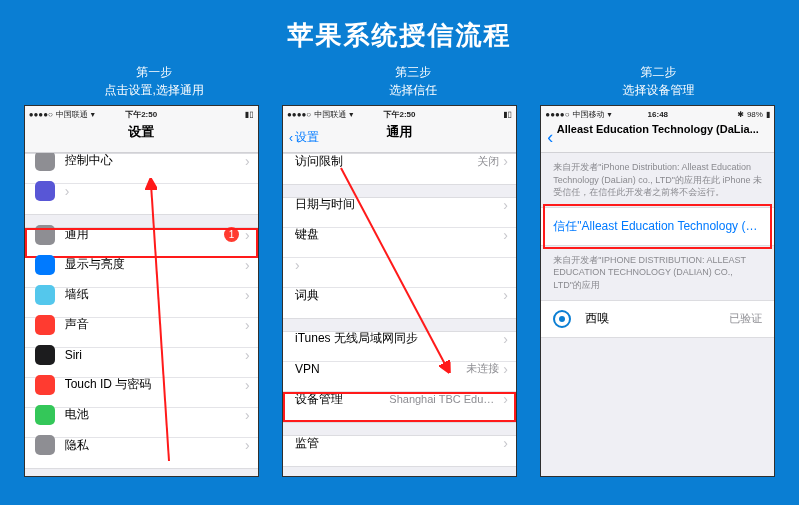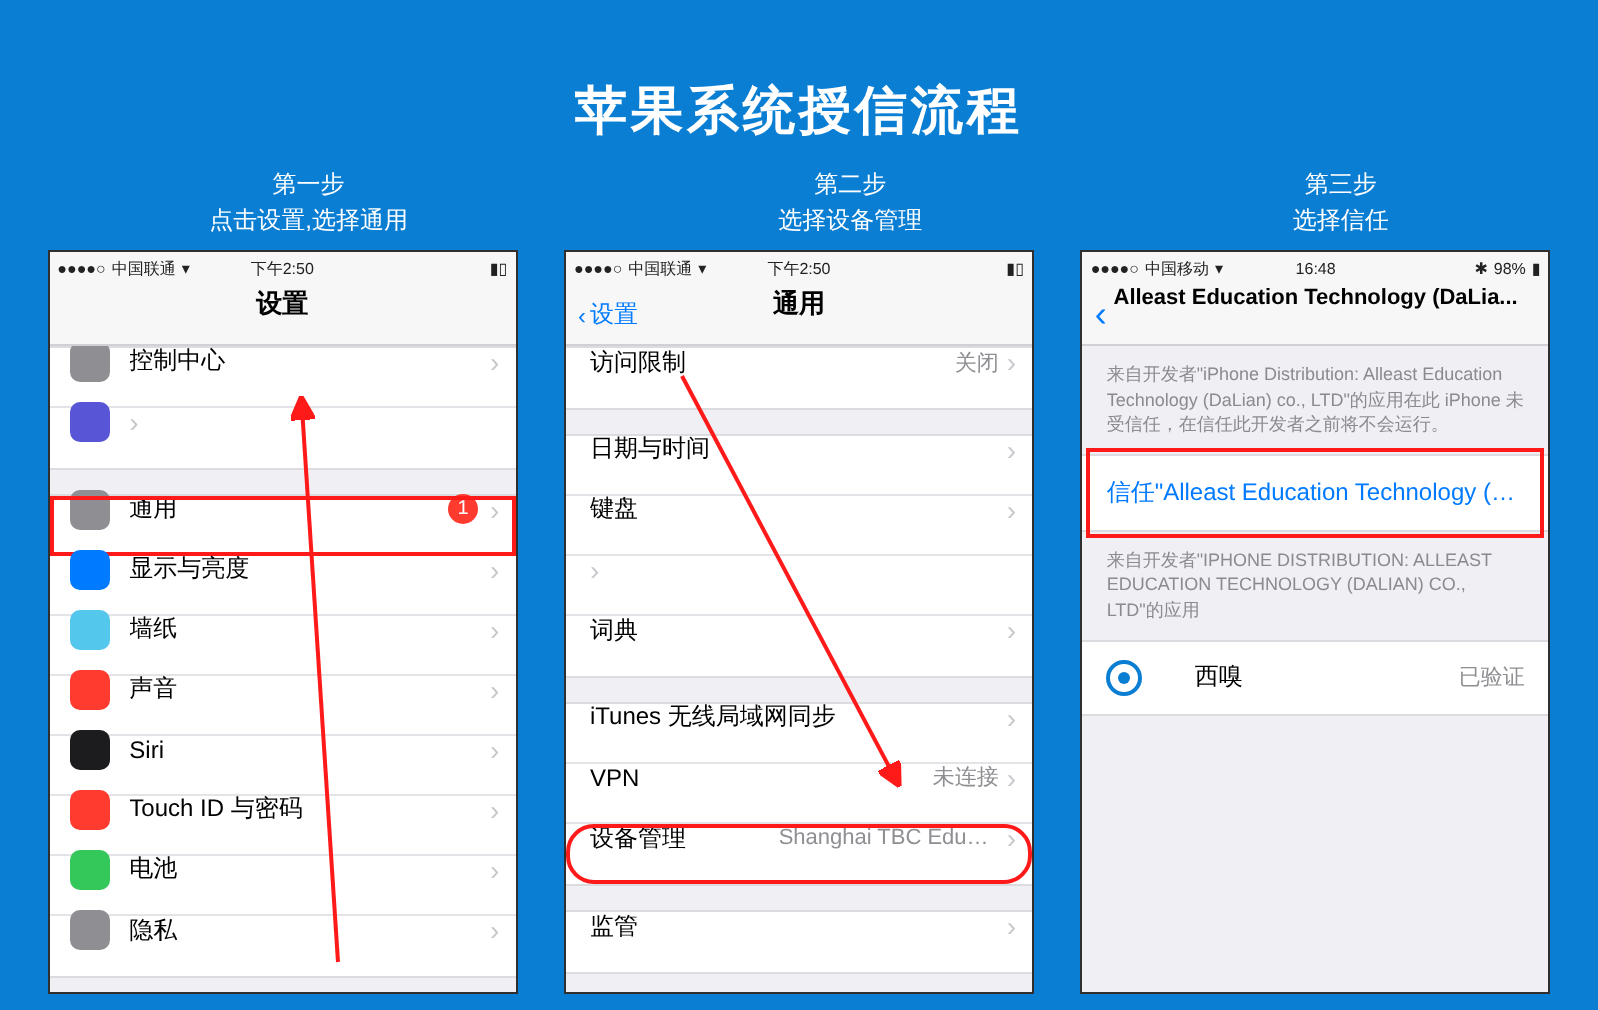--- a/index.html
+++ b/index.html
@@ -9,21 +9,20 @@
     font-family: -apple-system, "Helvetica Neue", Arial, sans-serif;
     color: #fff;
     overflow: hidden;
   }
   .title {
     text-align: center;
     font-size: 26px;
     font-weight: 600;
     padding-top: 18px;
     letter-spacing: 2px;
-    margin-top: 20px;
   }
   .steps {
     display: flex;
     justify-content: space-around;
     padding: 10px 12px 0;
   }
   .step-hdr {
     text-align: center;
     font-size: 12px;
     line-height: 1.5;
@@ -48,21 +47,21 @@
     height: 17px;
     background: #f7f7f8;
     display: flex;
     align-items: center;
     font-size: 8px;
     color: #222;
     padding: 0 4px;
     justify-content: space-between;
   }
   .status .left, .status .right { display: flex; align-items: center; gap: 3px; }
-  .status .center { position: absolute; left: 0; right: 0; text-align: center; pointer-events: none; }
+  .status .center { position: absolute; left: 0; right: 0; text-align: center; pointer-events: none; font-weight: bold; }
   .nav {
     height: 30px;
     background: #f7f7f8;
     border-bottom: 1px solid #d1d1d5;
     display: flex;
     align-items: flex-start;
     justify-content: center;
     position: relative;
     color: #000;
     font-size: 13px;
@@ -81,21 +80,21 @@
     height: 30px;
     display: flex;
     align-items: center;
     padding: 0 8px 16px 10px;
     border-bottom: 1px solid #e4e4e8;
     color: #000;
     font-size: 12px;
     position: relative;
     background: #fff;
   }
-  .row:last-child { border-bottom: none; border-radius: 14px; }
+  .row:last-child { border-bottom: none; }
   .row .icon-slot {
     width: 20px; height: 20px; border-radius: 5px;
     margin-right: 10px; display: flex; align-items: center; justify-content: center;
     color: #fff; font-size: 11px; flex-shrink: 0;
   }
   .row .label { flex: 1; white-space: nowrap; overflow: hidden; text-overflow: ellipsis; }
   .row .value { color: #8e8e93; font-size: 11px; margin-right: 4px; max-width: 110px; white-space: nowrap; overflow: hidden; text-overflow: ellipsis; }
   .row .chev { color: #c7c7cc; font-size: 14px; }
   .row.noicon { padding-left: 12px; }
   .badge {
@@ -109,21 +108,21 @@
     font-size: 9px; color: #8a8a8f; padding: 8px 12px; line-height: 1.4;
   }
   .trust-row {
     background: #fff; border-top: 1px solid #dcdce0; border-bottom: 1px solid #dcdce0;
     padding: 10px 12px; color: #007aff; font-size: 12px;
     white-space: nowrap; overflow: hidden; text-overflow: ellipsis;
   }
   .app-row {
     background: #fff; border-top: 1px solid #dcdce0; border-bottom: 1px solid #dcdce0;
     display: flex; align-items: center; height: 34px; padding: 18px 12px;
-    color: #000; font-size: 12px; gap: 26px;
+    color: #000; font-size: 12px; gap: 14px;
   }
   .app-row .status-v { margin-left: auto; color: #8e8e93; font-size: 11px; }
   .app-icon {
     width: 18px; height: 18px; border-radius: 50%; border: 2px solid #0a7ed3;
     display: flex; align-items: center; justify-content: center;
   }
   .app-icon::after { content: ""; width: 6px; height: 6px; background: #0a7ed3; border-radius: 50%; }
   
   .arrow {
     position: absolute; pointer-events: none; stroke: #ff1a1a; fill: #ff1a1a;
@@ -141,26 +140,26 @@
 <body>
 
 <div class="title">苹果系统授信流程</div>
 
 <div class="steps">
   <div class="step-hdr">
     <div>第一步</div>
     <div>点击设置,选择通用</div>
   </div>
   <div class="step-hdr">
+    <div>第三步</div>
+    <div>选择信任</div>
+  </div>
+  <div class="step-hdr">
     <div>第二步</div>
     <div>选择设备管理</div>
-  </div>
-  <div class="step-hdr">
-    <div>第三步</div>
-    <div>选择信任</div>
   </div>
 </div>
 
 <div class="phones">
 
   <div class="phone">
     <div class="status">
       <div class="left">
           <span>●●●●○</span>
           <span>中国联通</span>

